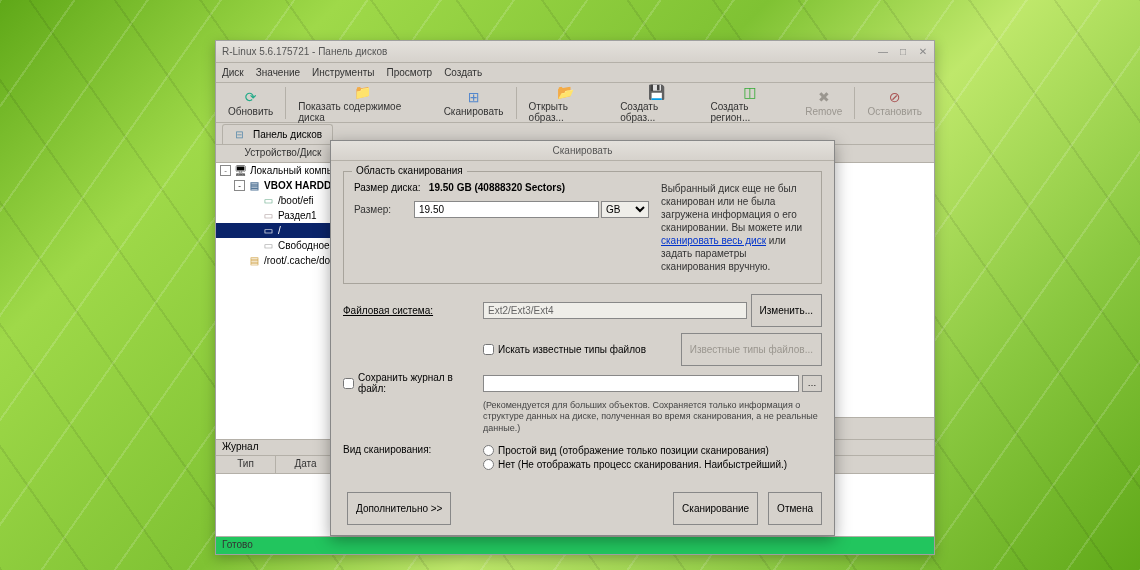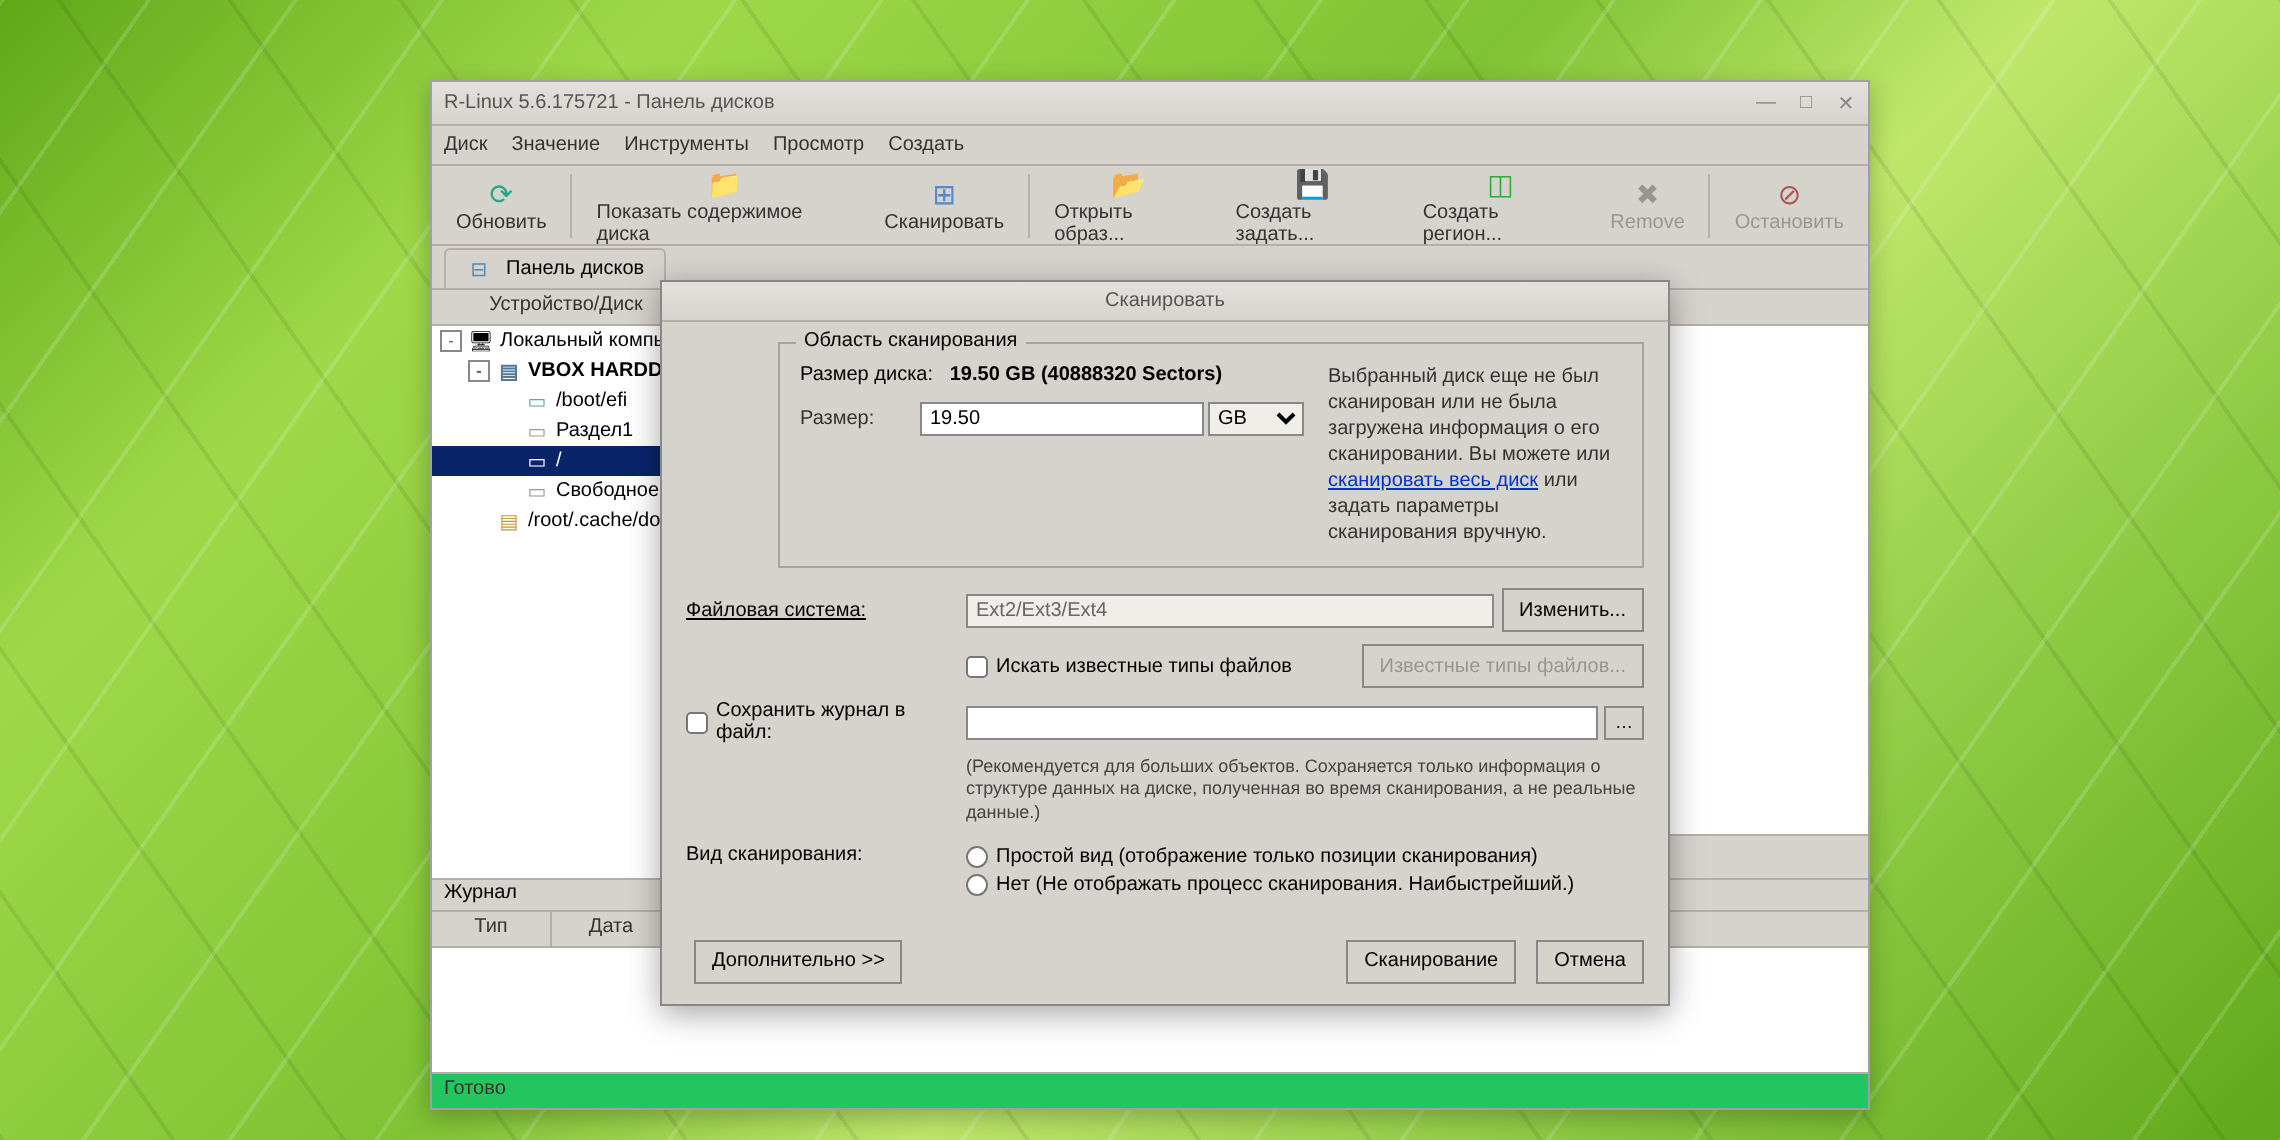--- a/index.html
+++ b/index.html
@@ -35,35 +35,35 @@
 .right-tree .tree-row .cell-val { flex: 1; overflow: hidden; color: #666; }
 .props-tab { height: 22px; border-top: 1px solid #b4b0a8; background: #d6d2cc; display: flex; align-items: end; padding-left: 6px; }
 .journal-label { height: 16px; background: #d6d2cc; padding: 1px 6px; border-bottom: 1px solid #b4b0a8; }
 .journal-headers { display: flex; height: 18px; background: #d6d2cc; border-bottom: 1px solid #b4b0a8; }
 .journal-body { height: 62px; background: #fff; }
 .statusbar { height: 18px; background: #22c55e; border-top: 1px solid #b4b0a8; padding: 2px 6px; color: #333; }
 
 .dialog { position: absolute; left: 330px; top: 140px; width: 505px; background: #d6d2cc; border: 1px solid #888; box-shadow: 0 4px 15px rgba(0,0,0,0.35); }
 .dlg-title { height: 20px; background: linear-gradient(#e4e1dc,#d6d2cc); border-bottom: 1px solid #b4b0a8; text-align: center; line-height: 20px; color: #555; }
 .dlg-body { padding: 10px 12px 8px 12px; }
-.fieldset { border: 1px solid #a8a49c; padding: 10px; margin-bottom: 10px; position: relative; margin-left: 46px; }
+.fieldset { border: 1px solid #a8a49c; padding: 10px; margin-bottom: 10px; position: relative; }
 .fieldset-legend { position: absolute; top: -7px; left: 8px; background: #d6d2cc; padding: 0 4px; font-size: 10px; }
 .disk-size-row { font-size: 10px; margin-bottom: 8px; }
 .form-row { display: flex; align-items: center; margin-bottom: 4px; }
 .form-label { width: 60px; color: #333; }
 .form-input { flex: 1; height: 17px; border: 1px solid #888; background: #fff; padding: 0 4px; font-size: 10px; }
 .form-select { width: 48px; height: 17px; border: 1px solid #888; background: #efeee9; margin-left: 2px; font-size: 10px; }
 .scan-info { width: 150px; font-size: 10px; color: #333; line-height: 1.3; margin-left: 12px; }
 .scan-info a { color: #0033cc; text-decoration: underline; cursor: pointer; }
 .main-form-row { display: flex; align-items: center; margin-bottom: 6px; }
 .main-label { width: 140px; font-size: 10px; text-decoration: underline; }
 .main-label.plain { text-decoration: none; }
 .wide-input { flex: 1; height: 17px; border: 1px solid #888; background: #efeee9; padding: 0 4px; font-size: 10px; color: #666; }
 .wide-input.white { background: #fff; }
-.btn { height: 22px; border: 1px solid #888; background: #d6d2cc; padding: 0 8px; font-size: 10px; cursor: pointer; margin-left: 4px; }
+.btn { height: 33px; border: 1px solid #888; background: #d6d2cc; padding: 0 8px; font-size: 10px; cursor: pointer; margin-left: 4px; }
 .btn.disabled { color: #9a968f; }
 .chk-label { display: flex; align-items: center; gap: 4px; font-size: 10px; }
 .hint-text { font-size: 9px; color: #444; line-height: 1.25; margin-bottom: 4px; }
 .radio-label { display: flex; align-items: center; gap: 4px; font-size: 10px; line-height: 1.4; }
 .dlg-buttons { display: flex; justify-content: space-between; padding: 6px 12px 10px 12px; }
 .dlg-buttons .right { display: flex; gap: 6px; }
 input[type=checkbox], input[type=radio] { width: 11px; height: 11px; margin: 0; }
 .small-browse { width: 20px; height: 17px; border: 1px solid #888; background: #d6d2cc; margin-left: 3px; font-size: 9px; cursor: pointer; }
 </style>
 </head>
@@ -101,21 +101,21 @@
         <span class="tb-icon" style="color:#58c">⊞</span>
         <span>Сканировать</span>
       </div>
     <div class="tb-sep"></div>
     <div class="tb-item">
         <span class="tb-icon" style="color:#c90">📂</span>
         <span>Открыть образ...</span>
       </div>
     <div class="tb-item">
         <span class="tb-icon" style="color:#888">💾</span>
-        <span>Создать задать...</span>
+        <span>Создать образ...</span>
       </div>
     <div class="tb-item">
         <span class="tb-icon" style="color:#3a3">◫</span>
         <span>Создать регион...</span>
       </div>
     <div class="tb-item disabled">
         <span class="tb-icon">✖</span>
         <span>Remove</span>
       </div>
     <div class="tb-sep"></div>

